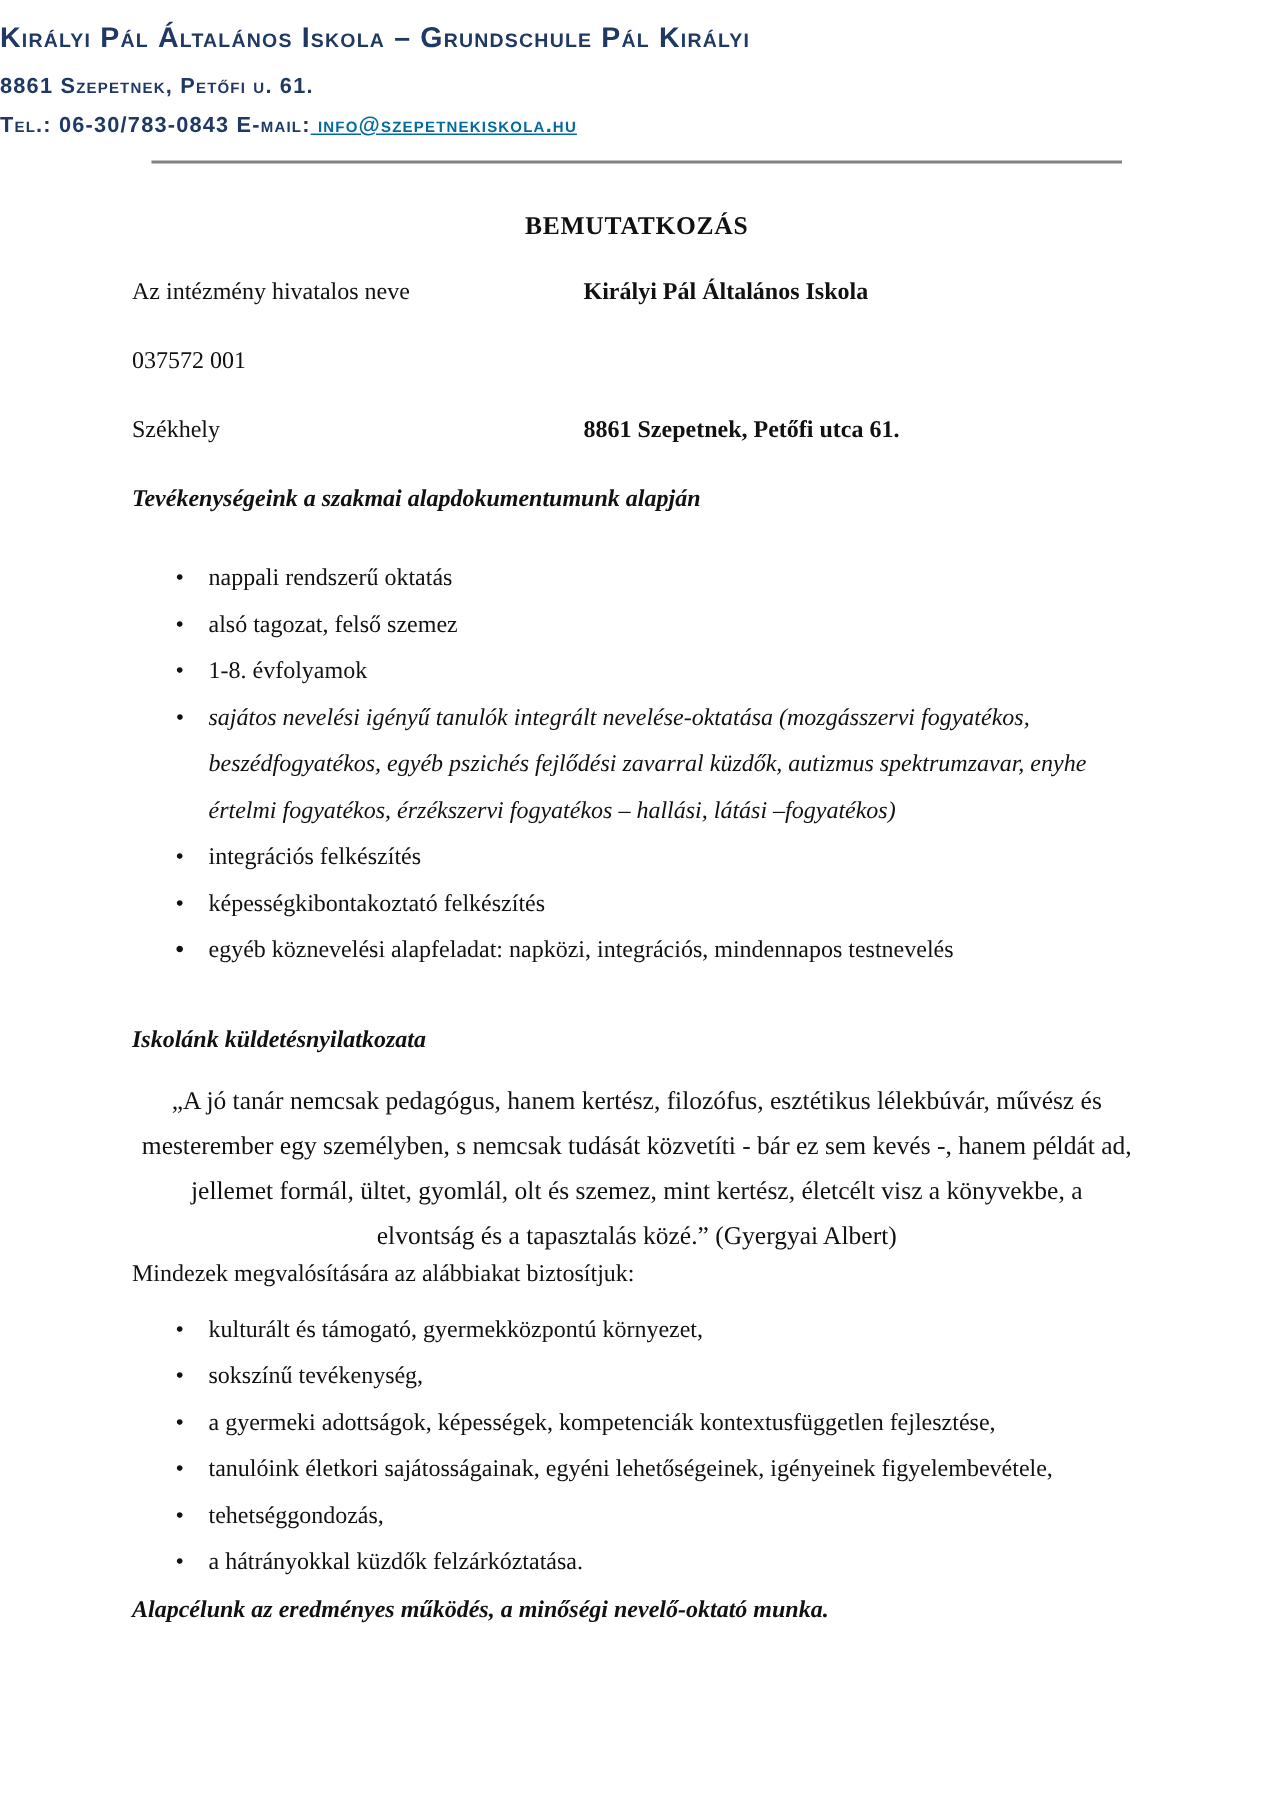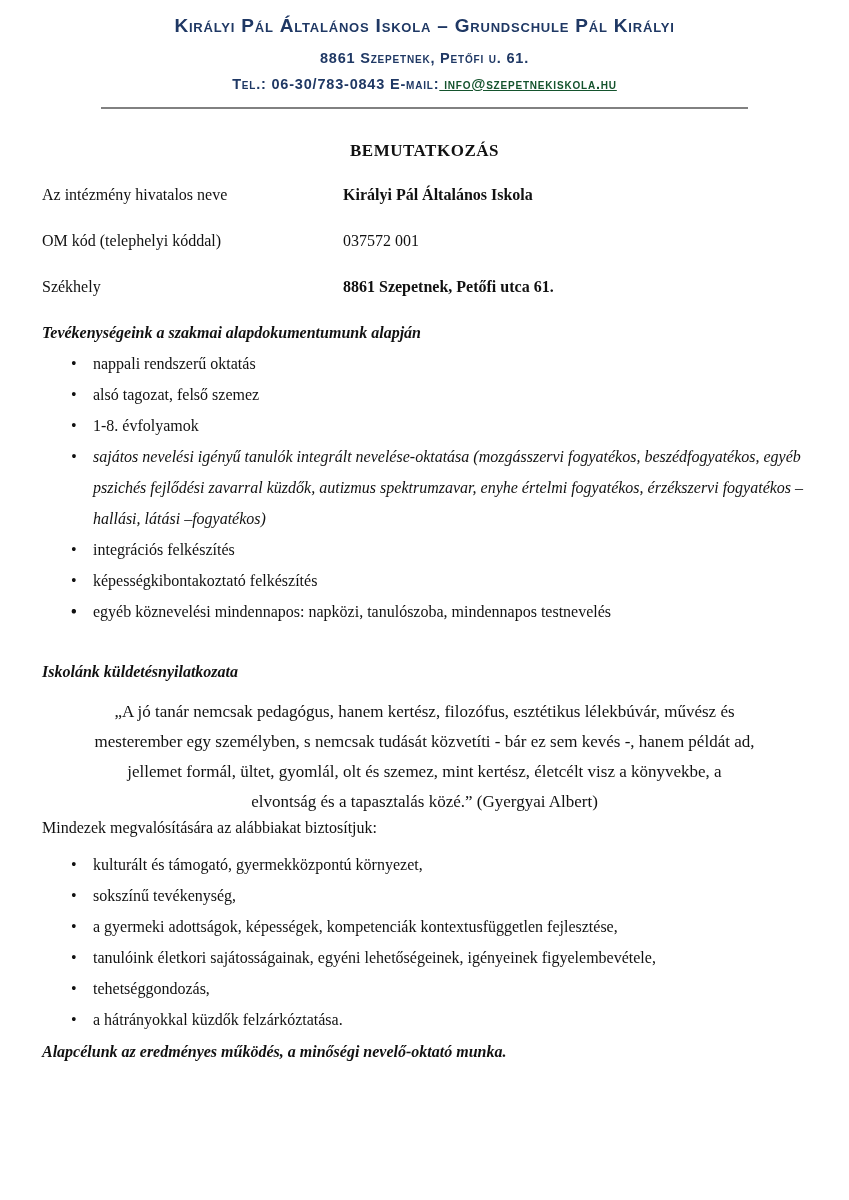--- a/index.html
+++ b/index.html
@@ -8,38 +8,38 @@
     width: 849px; height: 1200px;
     margin: 0 auto;
     background: #ffffff;
     color: #111111;
     font-family: "Liberation Serif", serif;
     overflow: hidden;
     position: relative;
   }
   
   .header {
-    text-align: center;
+    text-align: left;
     padding-top: 13px;
     color: #1f3864;
     font-family: "Liberation Sans", sans-serif;
     font-weight: bold;
     font-variant: small-caps;
   }
   .school-name { font-size: 19px; letter-spacing: 0.8px; line-height: 26px; }
   .school-address { font-size: 14.5px; letter-spacing: 0.8px; margin-top: 9px; line-height: 20px; }
   .contact-line { font-size: 14.5px; letter-spacing: 0.8px; margin-top: 6px; line-height: 20px; }
-  .email-link { color: #14532d; text-decoration: underline; cursor: pointer; }
+  .email-link { color: #0369a1; text-decoration: underline; cursor: pointer; }
   .divider {
     border: none;
     border-top: 2px solid #818181;
     margin: 13px 101px 0 101px;
   }
   
-  .content { padding: 0 42px; }
+  .content { padding: 0 88px; }
   .page-title {
     text-align: center;
     font-weight: bold;
     font-size: 17px;
     letter-spacing: 0.5px;
     line-height: 22px;
     margin-top: 31px;
   }
   .info-table { margin-top: 22px; font-size: 16px; }
   .info-row {
@@ -49,21 +49,21 @@
     margin-bottom: 24px;
   }
   .info-value-bold { font-weight: bold; }
   .section-heading {
     font-weight: bold;
     font-style: italic;
     font-size: 16px;
     line-height: 22px;
   }
   .heading-activities { margin-top: 0px; }
-  ul.doc-list { list-style: none; margin-top: 4px; font-size: 16px; }
+  ul.doc-list { list-style: none; margin-top: 26px; font-size: 16px; }
   ul.doc-list li {
     position: relative;
     padding-left: 51px;
     line-height: 31px;
   }
   ul.doc-list .bullet { position: absolute; left: 29px; top: 0; }
   ul.doc-list .bullet::before { content: "•"; font-size: 16px; }
   li.item-italic { font-style: italic; }
   li.item-bold-underline { font-weight: bold; }
   li.item-bold-underline .li-text { text-decoration: underline; }
@@ -101,39 +101,38 @@
   <main class="content">
 
     <h1 class="page-title">BEMUTATKOZÁS</h1>
 
     <section class="info-table">
       <div class="info-row">
         <span class="info-label">Az intézmény hivatalos neve</span>
         <span class="info-value-bold">Királyi Pál Általános Iskola</span>
       </div>
       <div class="info-row">
-        <span class="info-label">OM kód (telephelyi kóddal)</span>
         <span class="info-value">037572 001</span>
       </div>
       <div class="info-row">
         <span class="info-label">Székhely</span>
         <span class="info-value-bold">8861 Szepetnek, Petőfi utca 61.</span>
       </div>
     </section>
 
     <h2 class="section-heading heading-activities">Tevékenységeink a szakmai alapdokumentumunk alapján</h2>
     <ul class="doc-list">
       <li><span class="bullet"></span><span class="li-text">nappali rendszerű oktatás</span></li>
       <li><span class="bullet"></span><span class="li-text">alsó tagozat, felső szemez</span></li>
       <li><span class="bullet"></span><span class="li-text">1-8. évfolyamok</span></li>
       <li class="item-italic"><span class="bullet"></span><span class="li-text">sajátos nevelési igényű tanulók integrált nevelése-oktatása (mozgásszervi fogyatékos, beszédfogyatékos, egyéb pszichés fejlődési zavarral küzdők, autizmus spektrumzavar, enyhe értelmi fogyatékos, érzékszervi fogyatékos – hallási, látási –fogyatékos)</span></li>
       <li><span class="bullet"></span><span class="li-text">integrációs felkészítés</span></li>
       <li><span class="bullet"></span><span class="li-text">képességkibontakoztató felkészítés</span></li>
       <li class="item-bold-underline"><span class="bullet"></span></li>
-      <li><span class="bullet"></span><span class="li-text">egyéb köznevelési mindennapos: napközi, tanulószoba, mindennapos testnevelés</span></li>
+      <li><span class="bullet"></span><span class="li-text">egyéb köznevelési alapfeladat: napközi, integrációs, mindennapos testnevelés</span></li>
     </ul>
 
     <h2 class="section-heading heading-mission">Iskolánk küldetésnyilatkozata</h2>
     <div class="quote">
       <div class="quote-line">„A jó tanár nemcsak pedagógus, hanem kertész, filozófus, esztétikus lélekbúvár, művész és</div>
       <div class="quote-line">mesterember egy személyben, s nemcsak tudását közvetíti - bár ez sem kevés -, hanem példát ad,</div>
       <div class="quote-line">jellemet formál, ültet, gyomlál, olt és szemez, mint kertész, életcélt visz a könyvekbe, a</div>
       <div class="quote-line">elvontság és a tapasztalás közé.” (Gyergyai Albert)</div>
     </div>
     <p class="mission-intro">Mindezek megvalósítására az alábbiakat biztosítjuk:</p>

